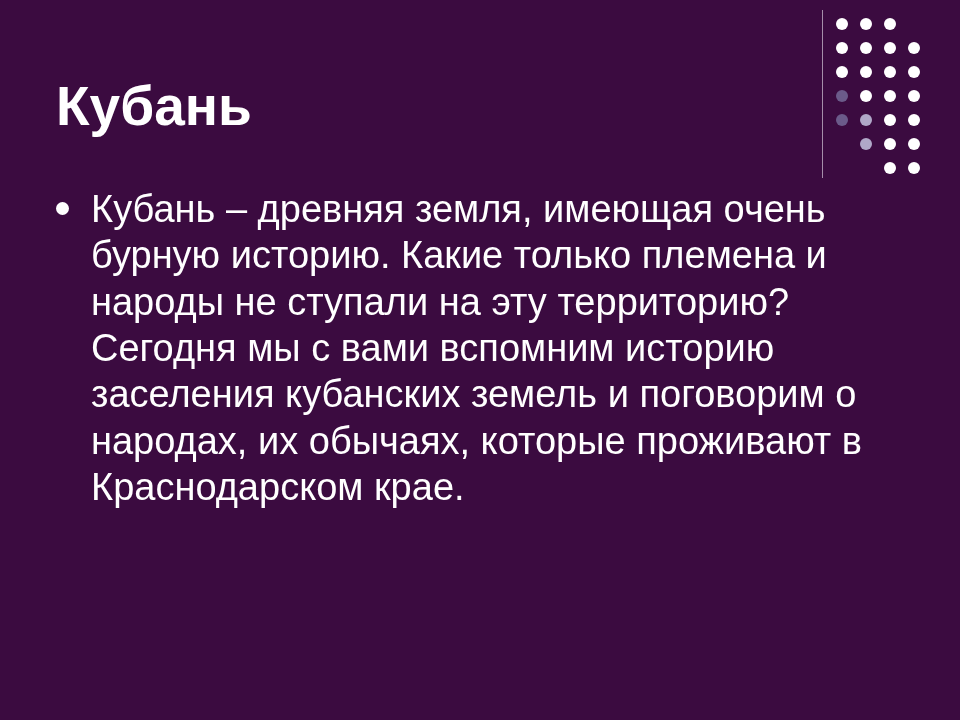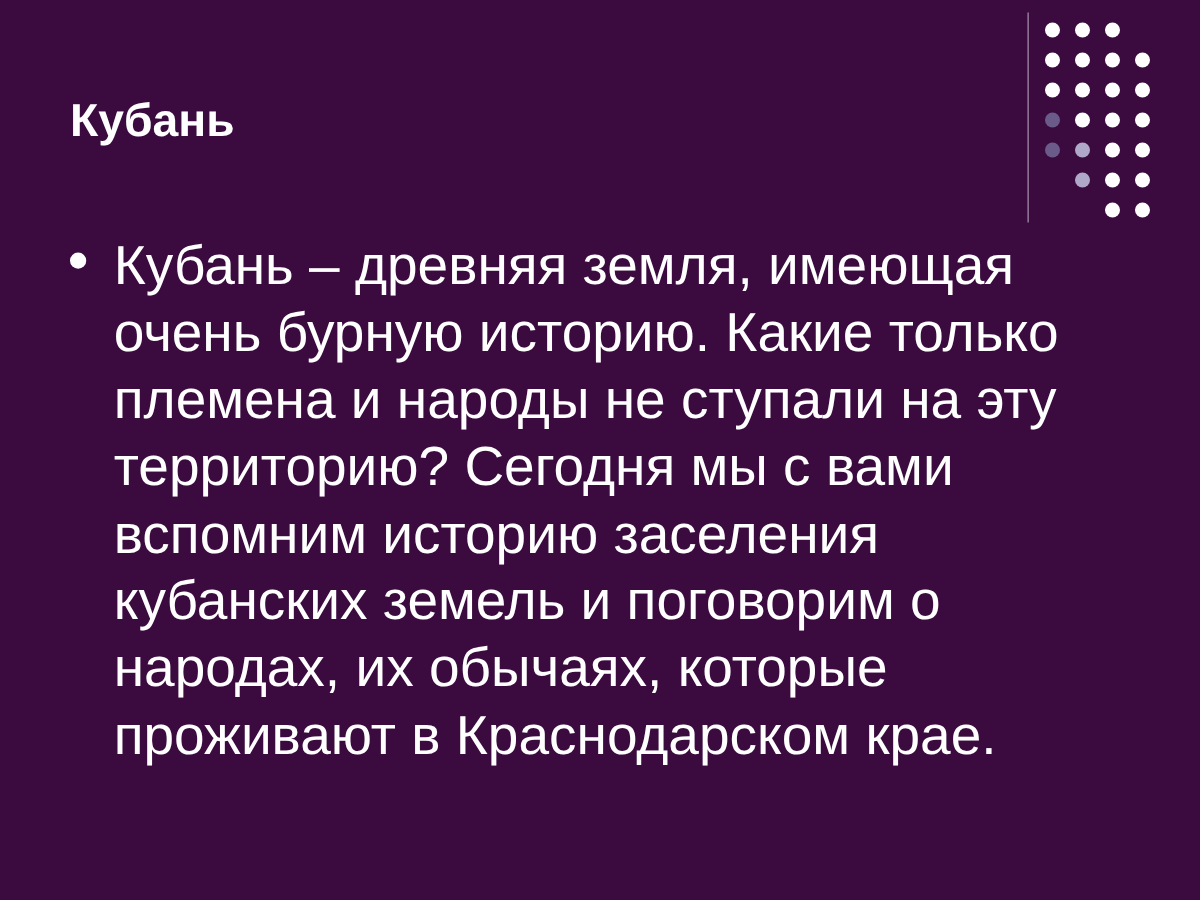--- a/index.html
+++ b/index.html
@@ -38,21 +38,21 @@
     left: 0;
     width: 1px;
     height: 168px;
     background: #b9a6bd;
     opacity: 0.85;
   }
   .title {
     position: absolute;
     left: 56px;
     top: 78px;
-    font-size: 37px;
+    font-size: 55px;
     font-weight: bold;
     color: #ffffff;
     letter-spacing: 0px;
     line-height: 1.05;
     white-space: nowrap;
   }
   .body-block {
     position: absolute;
     left: 56px;
     top: 186px;
@@ -65,21 +65,21 @@
     width: 13px;
     height: 13px;
     border-radius: 50%;
     background: #ffffff;
     margin-top: 16px;
     margin-right: 22px;
   }
   .bullet-text {
     flex: 1 1 auto;
     color: #ffffff;
-    font-size: 44px;
+    font-size: 38px;
     line-height: 1.22;
     font-weight: normal;
   }
 </style>
 </head>
 <body>
 
 <div class="slide">
 
   <div class="dot-grid">

